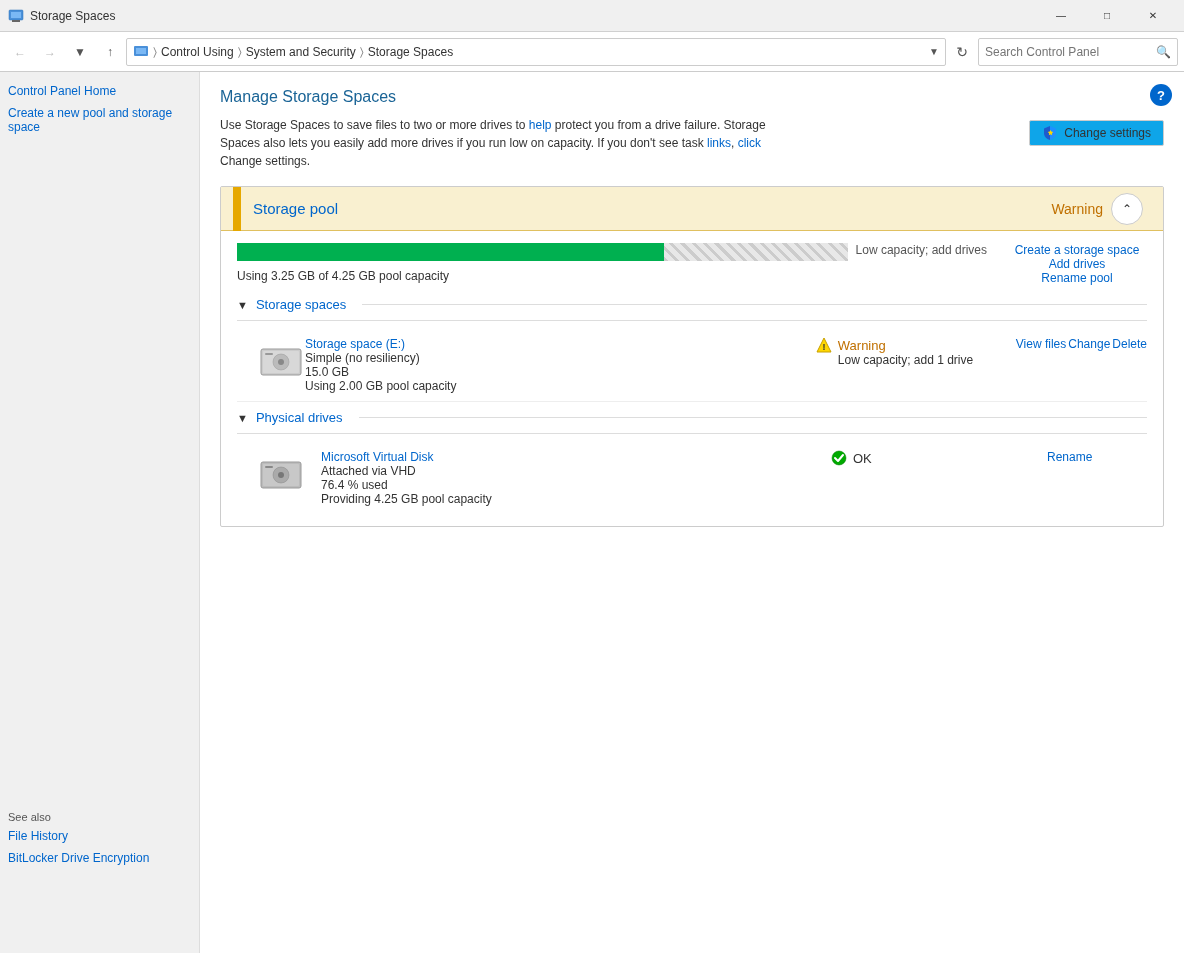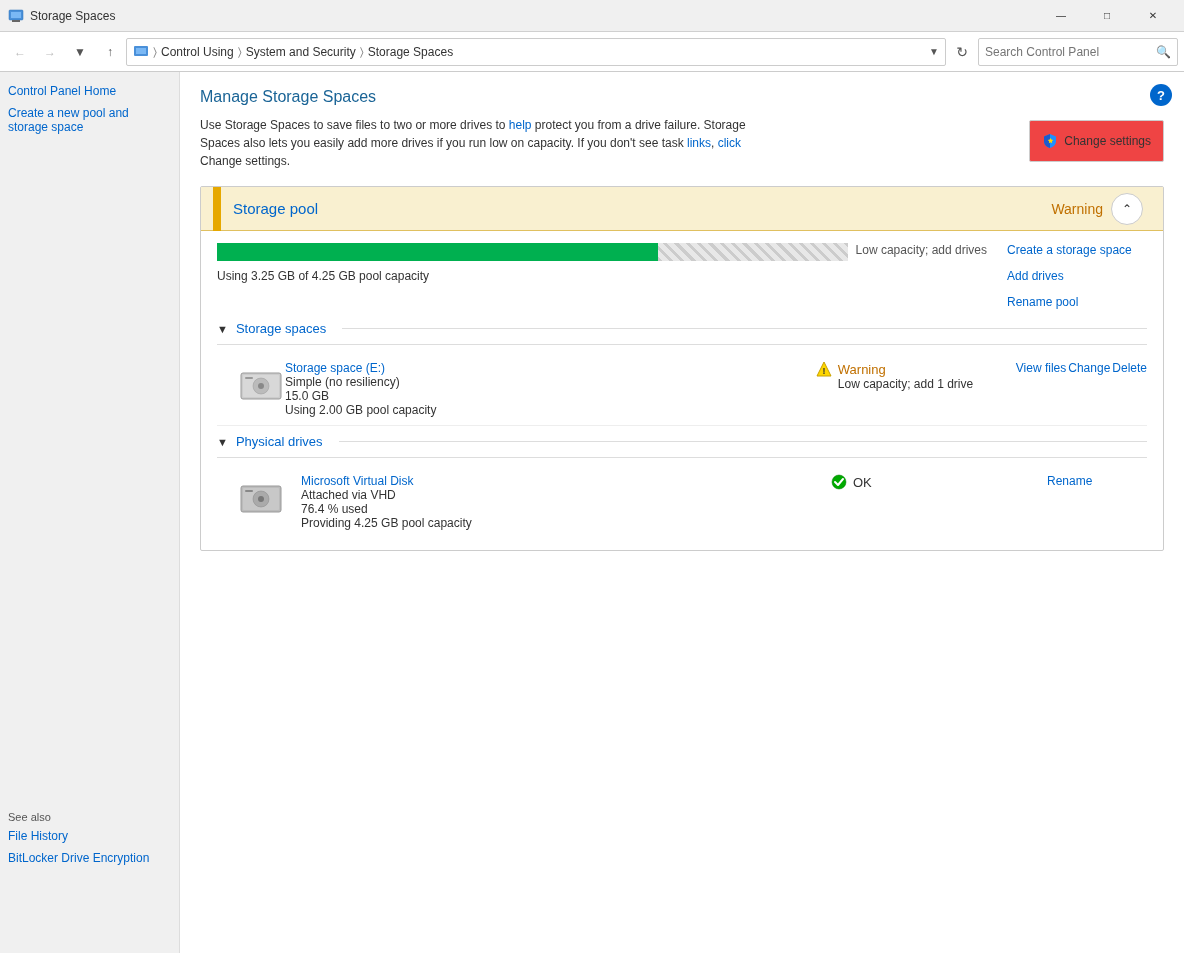--- a/index.html
+++ b/index.html
@@ -139,21 +139,21 @@
     }
 
     
     .main-layout {
       display: flex;
       height: calc(953px - 32px - 40px);
     }
 
     
     .sidebar {
-      width: 180px;
+      width: 200px;
       background: #f0f0f0;
       padding: 12px 8px;
       border-right: 1px solid #ddd;
       flex-shrink: 0;
     }
     .sidebar-link {
       color: #0066cc;
       text-decoration: none;
       font-size: 12px;
       display: block;
@@ -203,23 +203,23 @@
       justify-content: center;
       position: absolute;
       top: 12px;
       right: 12px;
     }
 
     .change-settings-btn {
       display: flex;
       align-items: center;
       gap: 6px;
-      background: #ef4444;
+      background: #0ea5e9;
       border: 1px solid #ccc;
-      padding: 12px 12px;
+      padding: 4px 12px;
       cursor: pointer;
       font-size: 12px;
       color: #333;
       border-radius: 2px;
       margin-top: 4px;
     }
     .shield-icon {
       width: 16px;
       height: 16px;
     }
@@ -314,22 +314,23 @@
       color: #333;
     }
     .low-capacity-text {
       font-size: 12px;
       color: #555;
       margin-bottom: 8px;
     }
     .pool-actions {
       display: flex;
       flex-direction: column;
-      gap: 12px;
+      gap: 0;
       min-width: 140px;
+      text-align: center;
     }
     .pool-action-link {
       color: #0066cc;
       text-decoration: none;
       font-size: 12px;
       cursor: pointer;
     }
 
     
     .section-header {

